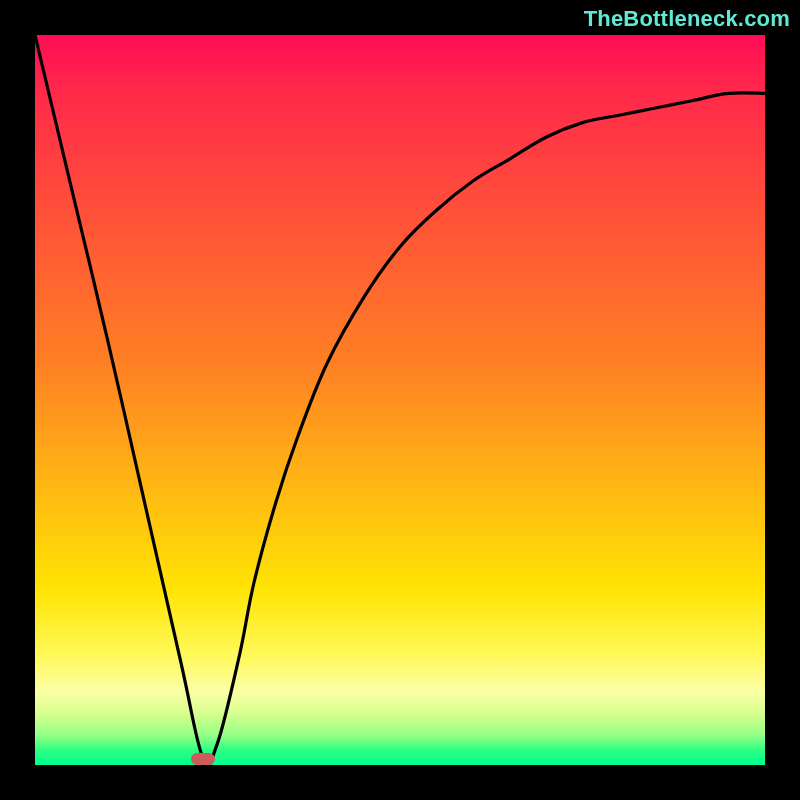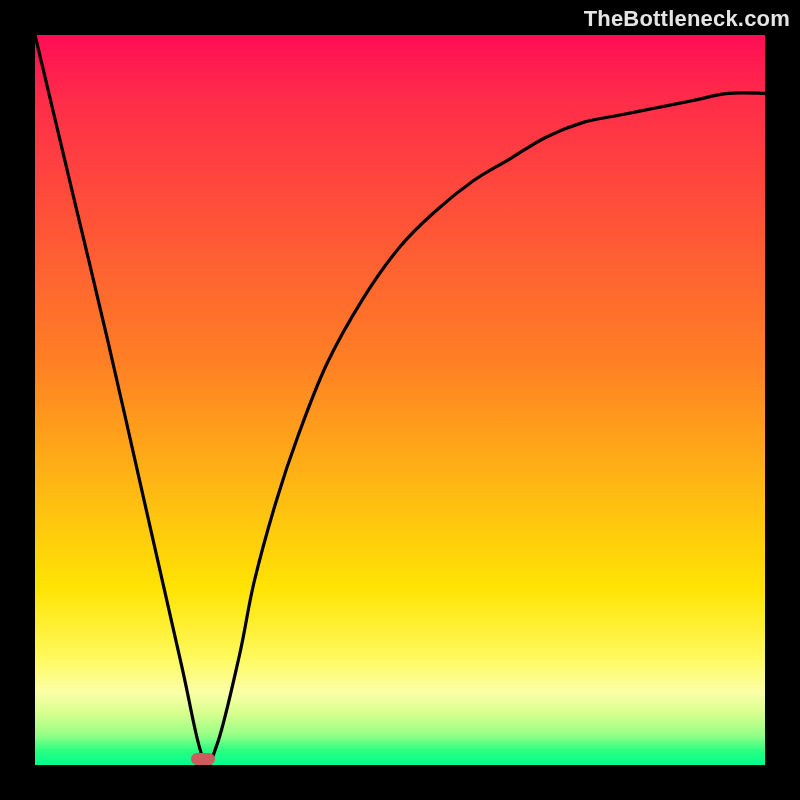--- a/index.html
+++ b/index.html
@@ -14,21 +14,21 @@
   .container {
     position: relative;
     width: 800px;
     height: 800px;
     background: #000;
   }
   .watermark {
     position: absolute;
     top: 6px;
     right: 10px;
-    color: #e5e5e5;
+    color: #5eead4;
     font-size: 22px;
     font-weight: 600;
     letter-spacing: 0.2px;
     z-index: 10;
     user-select: none;
   }
   .plot-area {
     position: absolute;
     left: 35px;
     top: 35px;

